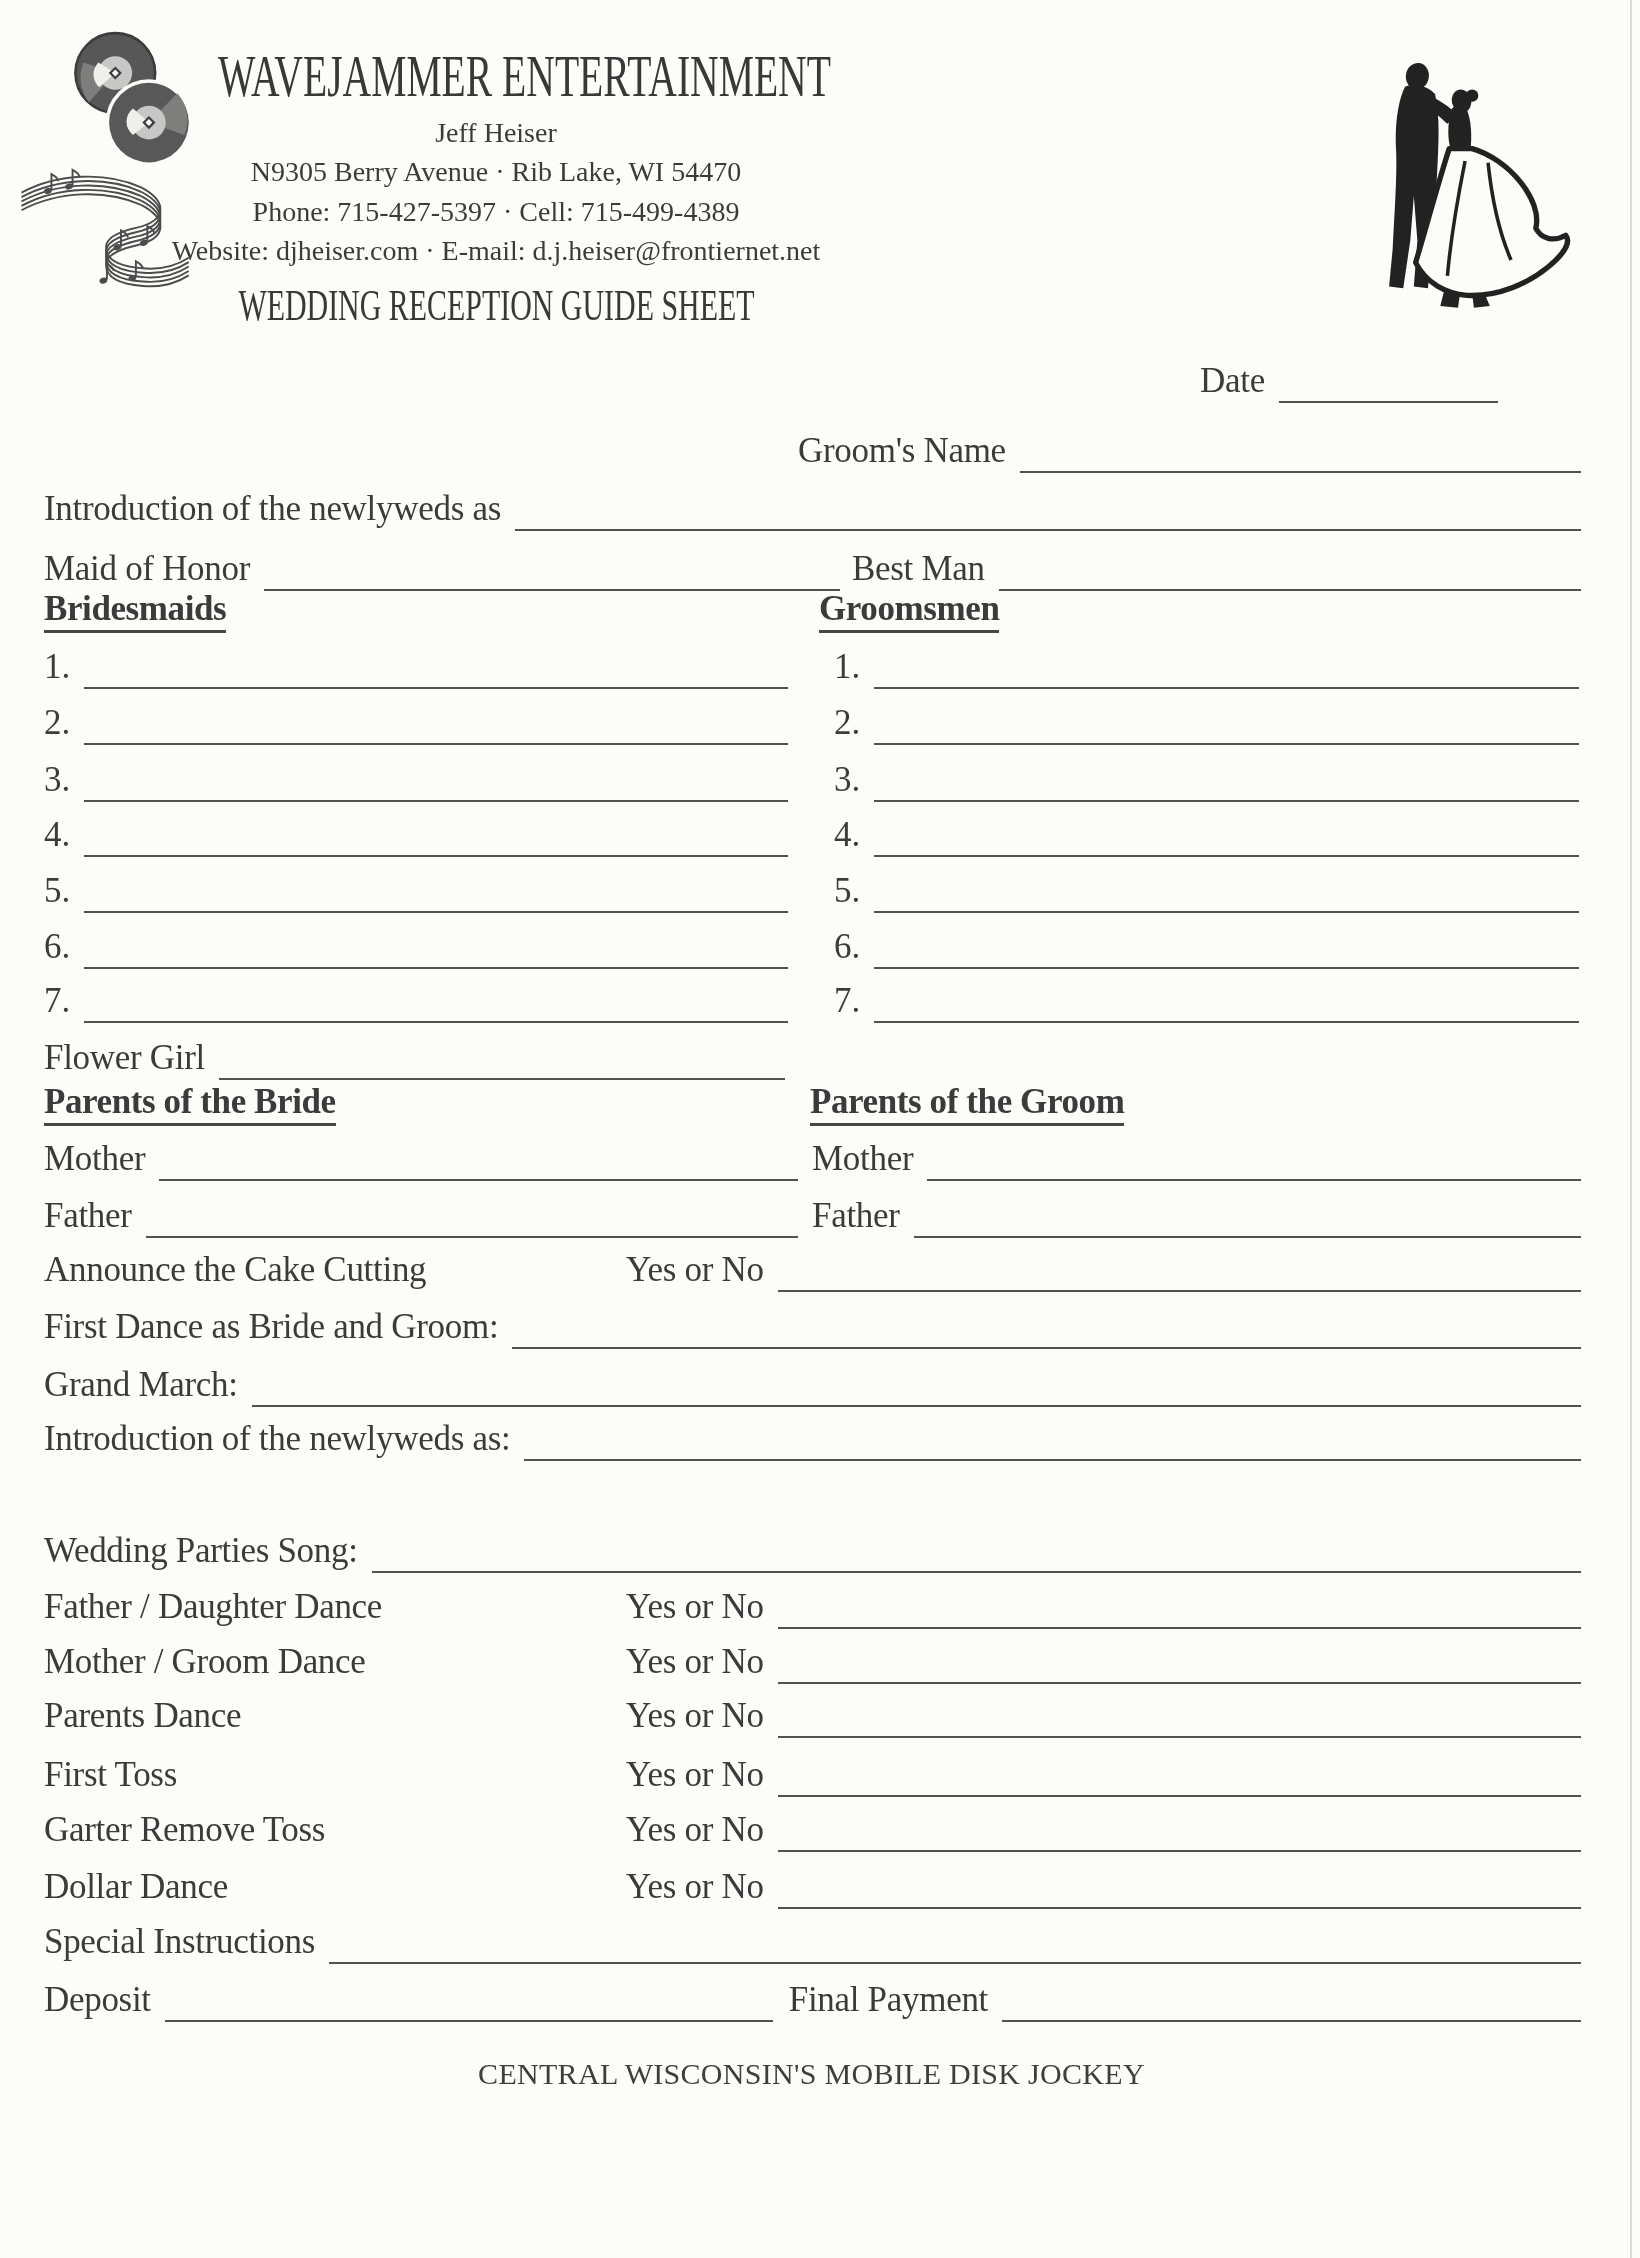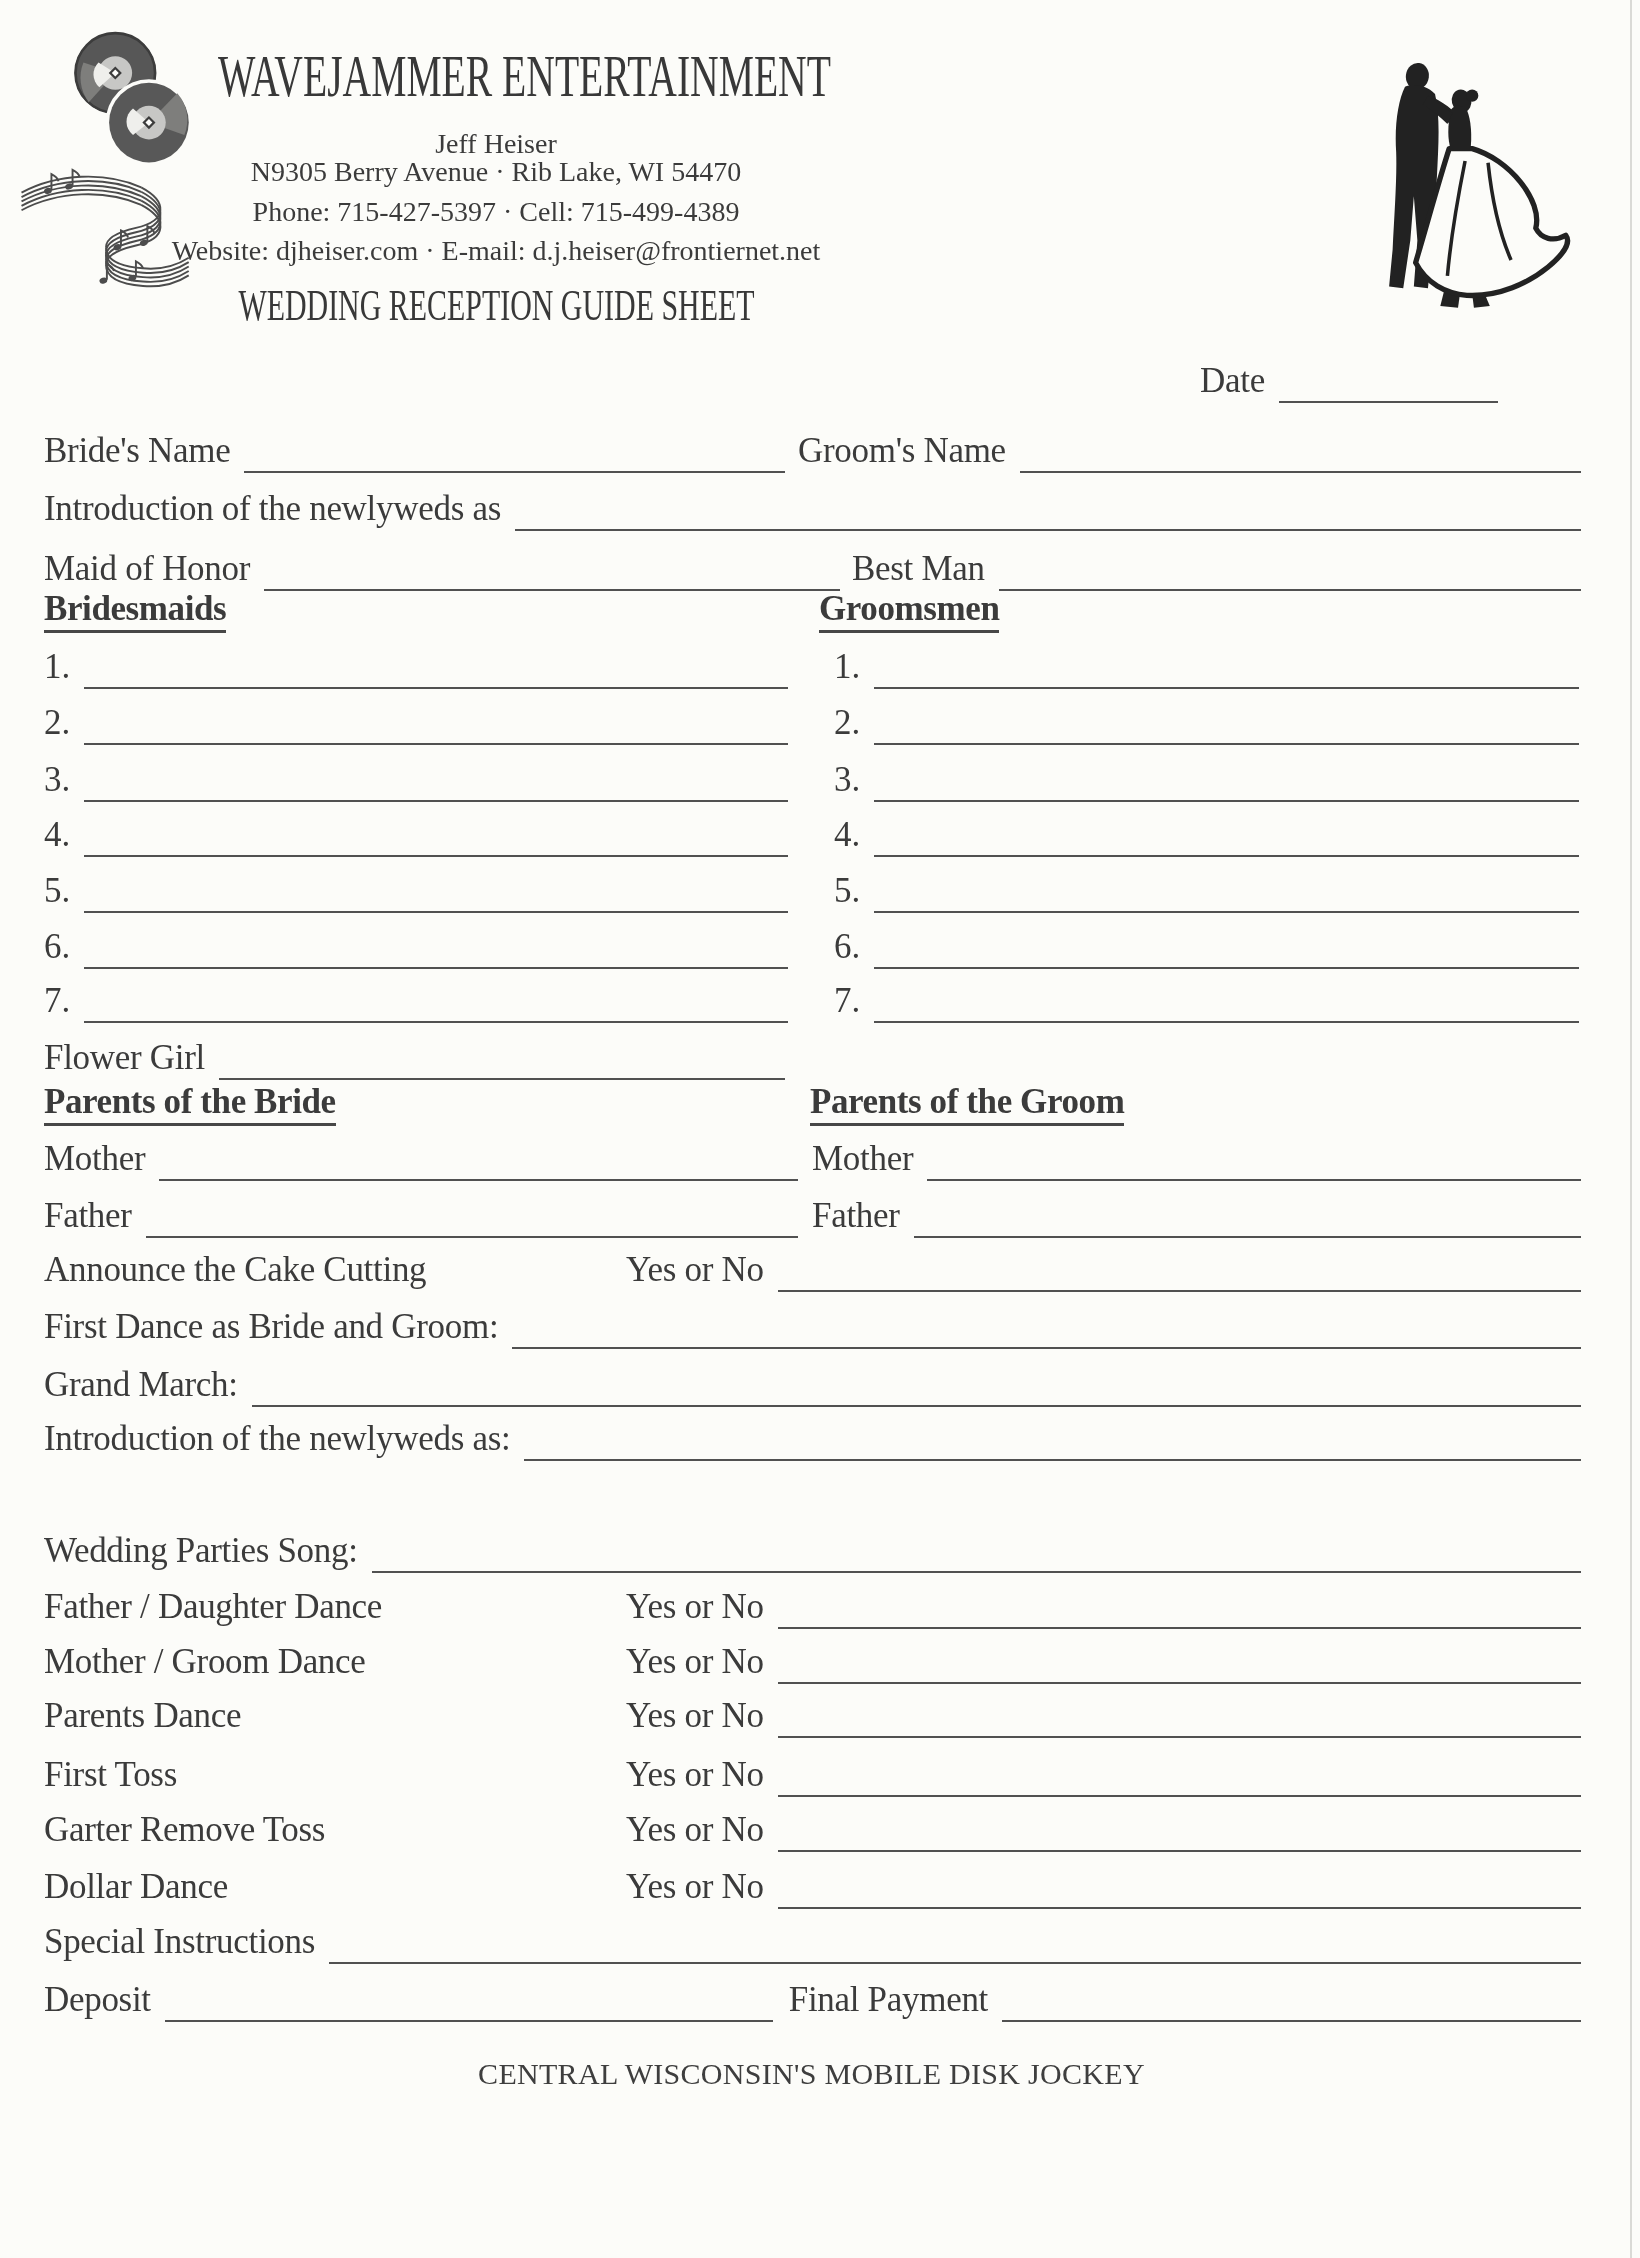--- a/index.html
+++ b/index.html
@@ -7,21 +7,21 @@
     position:relative;width:1641px;height:2258px;background:#fcfcf9;
     overflow:hidden;font-family:"Liberation Serif","DejaVu Serif",serif;
     color:#3b3b3b;
   }
   .abs{position:absolute;}
   
   .hdr{position:absolute;left:0;width:992px;text-align:center;white-space:nowrap;line-height:1;}
   .hdr>span{display:inline-block;}
   .company{top:46px;padding-left:28px;}
   .company>span{font-size:60px;transform:scaleX(.66);letter-spacing:0;color:#383838;}
-  .contact{top:130px;font-size:28px;}
+  .contact{top:119px;font-size:28px;}
   .addr{top:158px;font-size:28px;}
   .phone{top:198px;font-size:28px;}
   .web{top:237px;font-size:28px;text-decoration:underline;}
   .formtitle{top:284px;text-decoration:underline;}
   .formtitle>span{font-size:44px;transform:scaleX(.68);color:#383838;}
   
   .row{position:absolute;display:flex;align-items:flex-end;height:49px;}
   .lbl{font-size:35px;line-height:1.05;padding-bottom:3.5px;white-space:nowrap;letter-spacing:-0.3px;}
   .num{font-size:35px;line-height:1.05;padding-bottom:3.5px;white-space:nowrap;}
   .fixw{flex:0 0 582px;width:582px;}
@@ -119,24 +119,20 @@
   <div class="hdr addr"><span>N9305 Berry Avenue · Rib Lake, WI 54470</span></div>
   <div class="hdr phone"><span>Phone: 715-427-5397 · Cell: 715-499-4389</span></div>
   <div class="hdr web"><span>Website: djheiser.com · E-mail: d.j.heiser@frontiernet.net</span></div>
   <div class="hdr formtitle"><span>WEDDING RECEPTION GUIDE SHEET</span></div>
 
   <div class="row" style="top:354px;left:1200px;width:298px">
     <span class="lbl">Date</span>
     <span class="line"></span>
   </div>
 
-  <div class="row" style="top:424px;left:44px;width:741px">
-    <span class="lbl">Bride's Name</span>
-    <span class="line"></span>
-  </div>
   <div class="row" style="top:424px;left:798px;width:783px">
     <span class="lbl">Groom's Name</span>
     <span class="line"></span>
   </div>
 
   <div class="row" style="top:482px;left:44px;width:1537px">
     <span class="lbl">Introduction of the newlyweds as</span>
     <span class="line"></span>
   </div>
 

